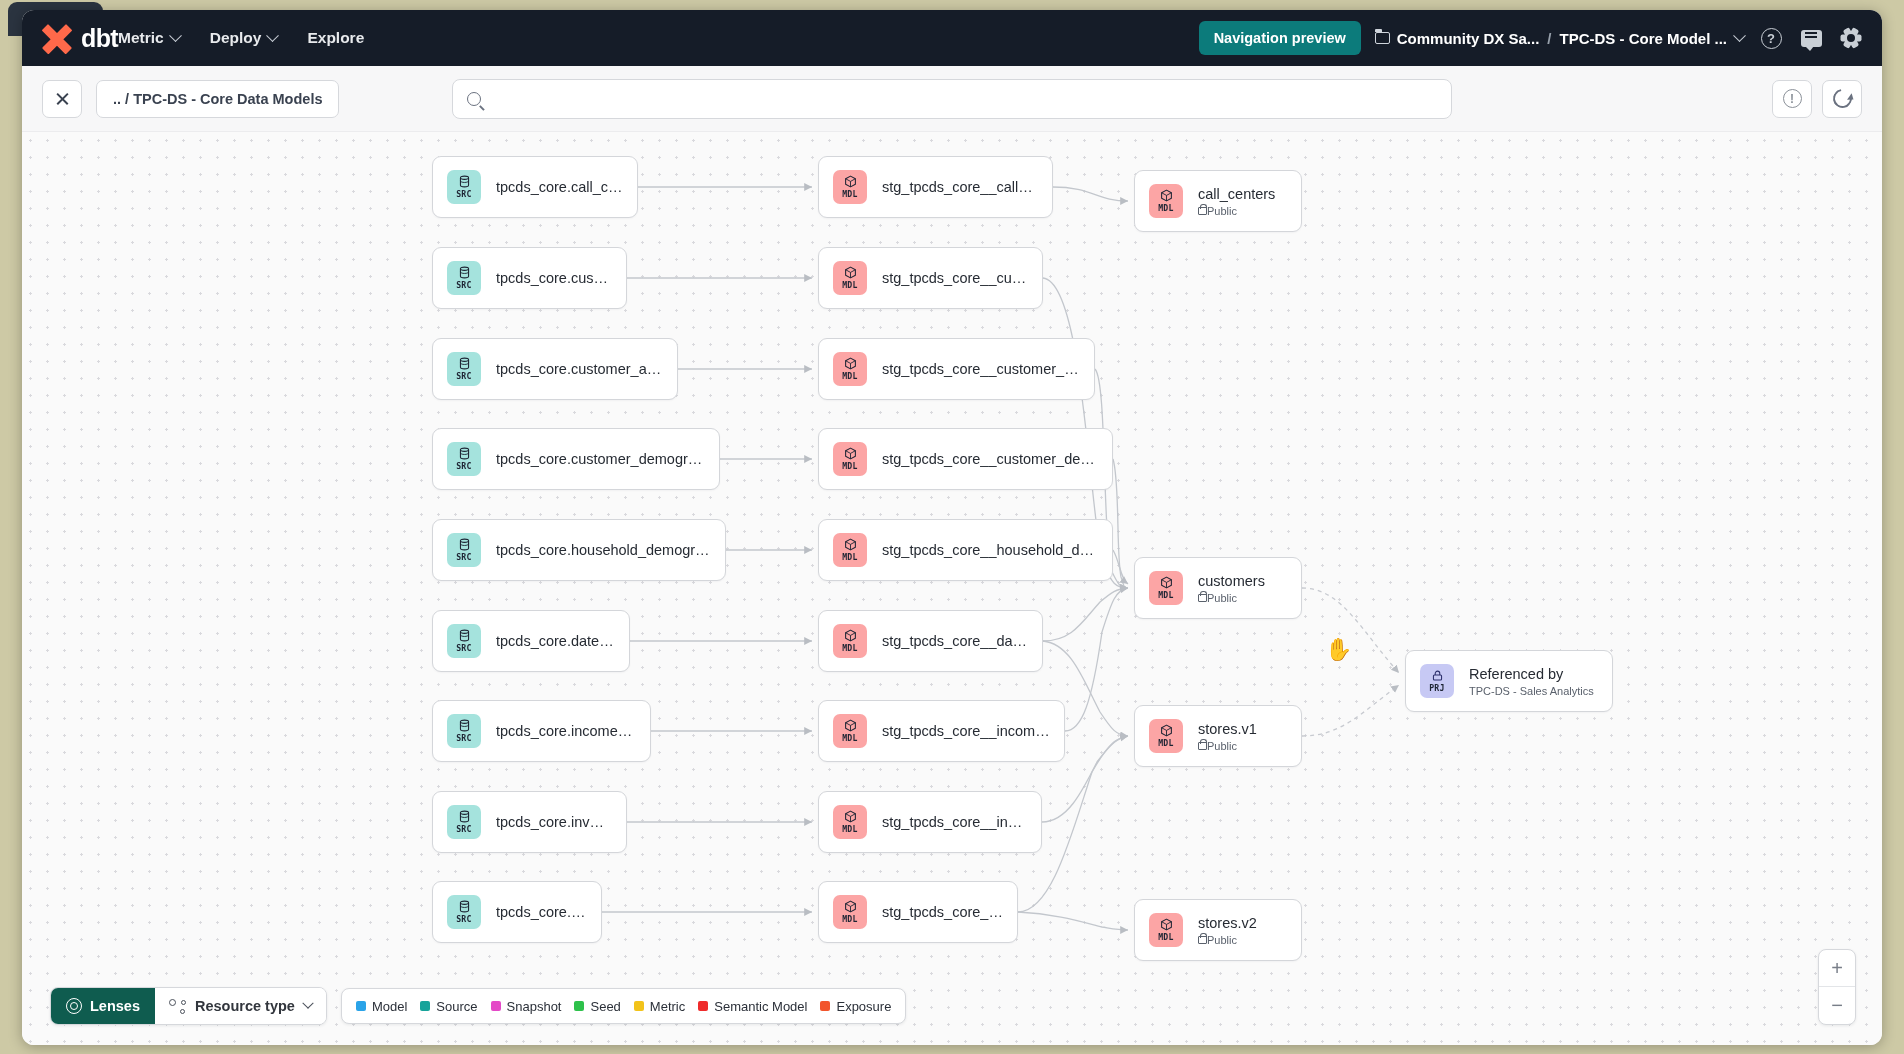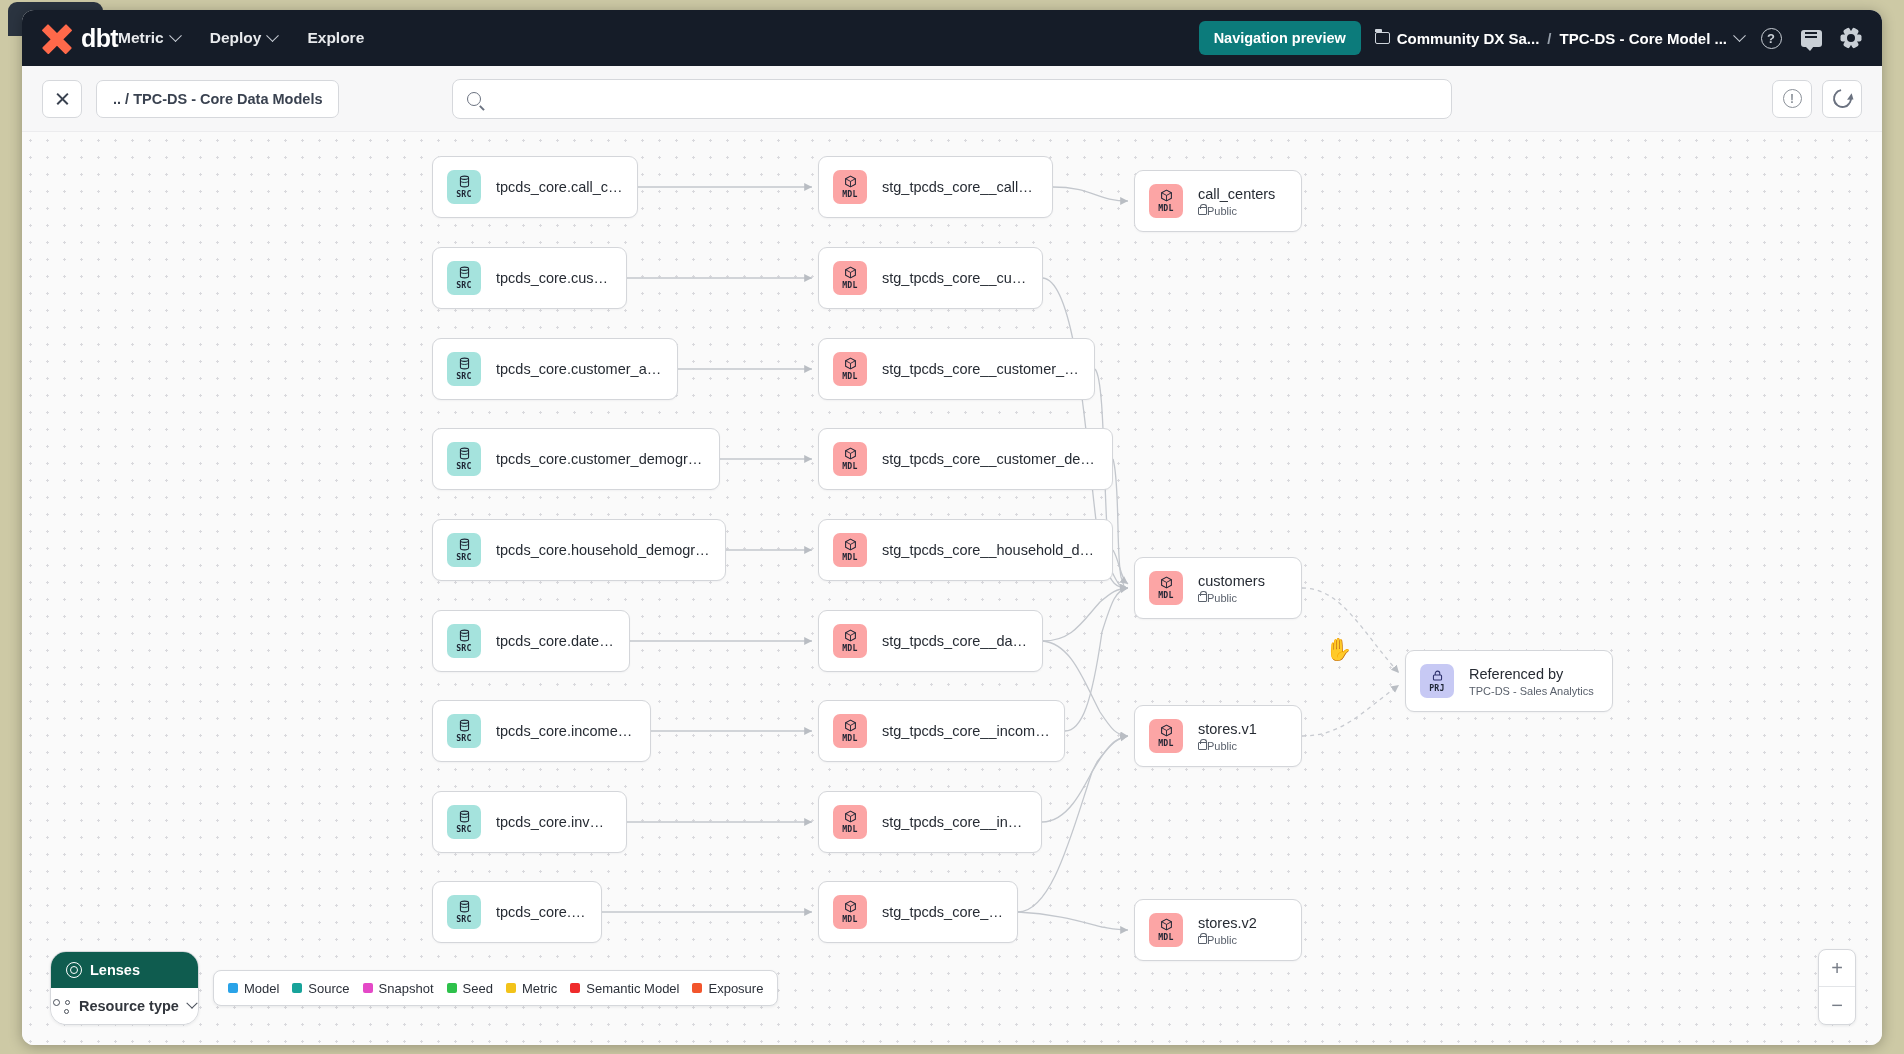--- a/index.html
+++ b/index.html
@@ -136,28 +136,28 @@
   .node .label { margin-left:15px; font-size:14.5px; color:#262b33; white-space:nowrap;
                  overflow:hidden; text-overflow:ellipsis; }
   .node .stack { margin-left:15px; display:flex; flex-direction:column; gap:3px; min-width:0;}
   .node .stack .l1 { font-size:14.5px; color:#262b33; white-space:nowrap;}
   .node .stack .l2 { font-size:11px; color:#5a616c; display:flex; align-items:center; }
   .lockico { width:9px;height:8px;border:1.4px solid #5a616c;border-radius:1px;position:relative;flex:none;}
   .lockico:before{content:'';position:absolute;left:1px;top:-4px;width:5px;height:4px;border:1.4px solid #5a616c;border-bottom:0;border-radius:3px 3px 0 0;}
 
   
   #bottombar { position:absolute; left:28px; bottom:20px; display:flex; align-items:center; gap:14px; z-index:5;}
-  .lenses-group { display:flex; border-radius:16px; overflow:hidden; border:1px solid #d6d8dc; background:#fff;
-                  box-shadow:0 1px 3px rgba(16,24,40,.08);flex-direction:column;}
+  .lenses-group { display:flex; border-radius:8px; overflow:hidden; border:1px solid #d6d8dc; background:#fff;
+                  box-shadow:0 1px 3px rgba(16,24,40,.08);}
   .lenses-btn { background:#0f5c4f; color:#fff; font-size:14.5px; font-weight:600;
                 display:flex; align-items:center; gap:8px; padding:0 15px; height:36px; cursor:pointer;}
   .lens-ico { width:16px;height:16px;border:1.8px solid #fff;border-radius:50%;position:relative;}
   .lens-ico:after{content:'';position:absolute;left:3px;top:3px;width:6px;height:6px;border:1.5px solid #fff;border-radius:50%;}
   .restype-btn { background:#fff; color:#32363d; font-size:14.5px; font-weight:600;
-                 display:flex; align-items:center; gap:9px; padding:0 2px; height:36px; cursor:pointer;}
+                 display:flex; align-items:center; gap:9px; padding:0 14px; height:36px; cursor:pointer;}
   .rt-ico { width:17px;height:15px;position:relative;}
   .rt-ico i{position:absolute;width:7px;height:7px;border:1.5px solid #4b515b;border-radius:50%;}
   .rt-ico i:nth-child(1){left:0;top:0;} .rt-ico i:nth-child(2){right:0;top:1px;width:5px;height:5px;}
   .rt-ico i:nth-child(3){right:1px;bottom:0;width:5px;height:5px;}
   .chev-dk { width:8px;height:8px;border-right:1.8px solid #4b515b;border-bottom:1.8px solid #4b515b;
              transform:rotate(45deg) translate(-2px,-2px);}
   .legend { background:#fff; border:1px solid #d6d8dc; border-radius:8px; height:36px;
             display:flex; align-items:center; gap:13px; padding:0 14px;
             box-shadow:0 1px 3px rgba(16,24,40,.08);}
   .lg { display:flex; align-items:center; gap:6px; font-size:13px; color:#2b3039; white-space:nowrap;}

